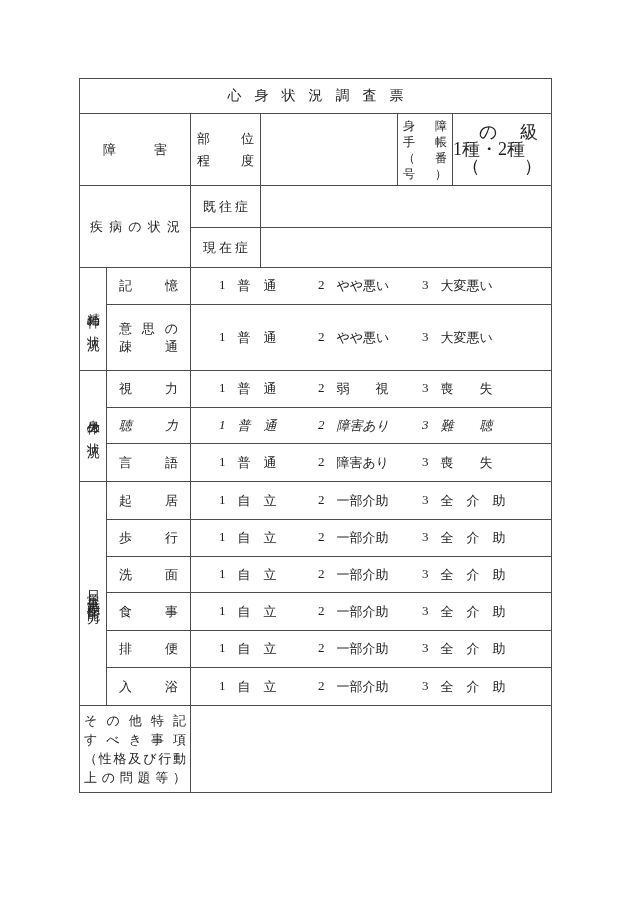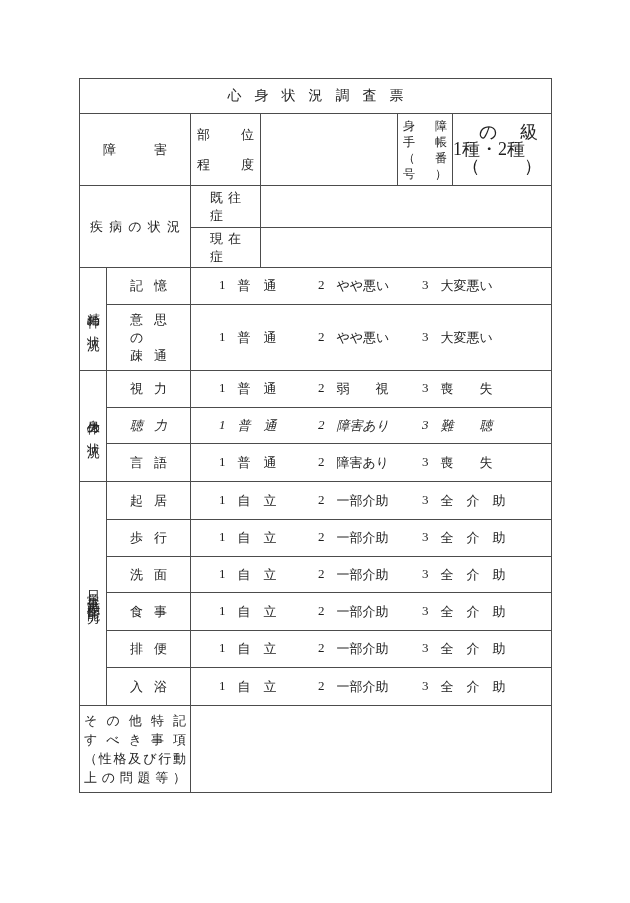--- a/index.html
+++ b/index.html
@@ -41,23 +41,23 @@
     text-align: center;
     font-size: 14px;
     letter-spacing: 13px;
     text-indent: 13px;
   }
 
   
   .jx { text-align: justify; text-align-last: justify; white-space: pre-line; }
   .pad23 { padding: 0 23px; }
   .pad10 { padding: 0 10px; }
-  .pad9  { padding: 0 23px;  }
-  .pad8  { padding: 0 19px;  }
-  .pad6  { padding: 0 6px; line-height: 30px; }
+  .pad9  { padding: 0 12px;  }
+  .pad8  { padding: 0 12px;  }
+  .pad6  { padding: 0 6px; line-height: 22px; }
   .notes { padding: 0 4px; line-height: 19px; }
 
   
   .vcell { text-align: center; }
   .vtext {
     writing-mode: vertical-rl;
     letter-spacing: 3px;
     line-height: 26px;
     margin: 0 auto;
     display: inline-block;

